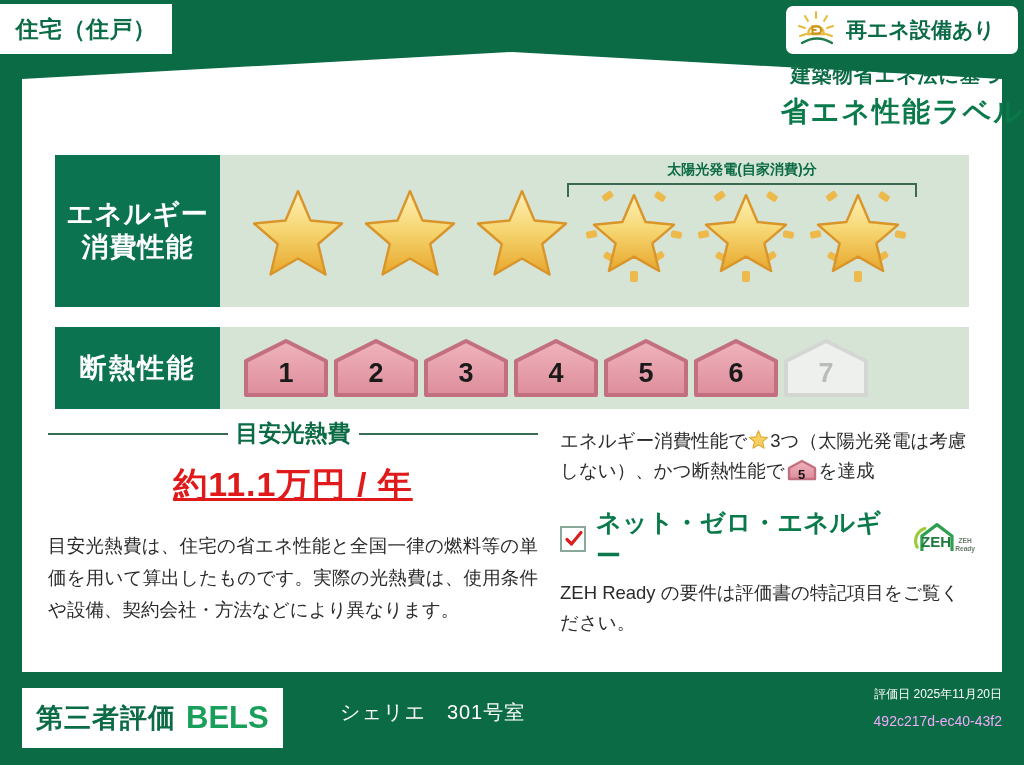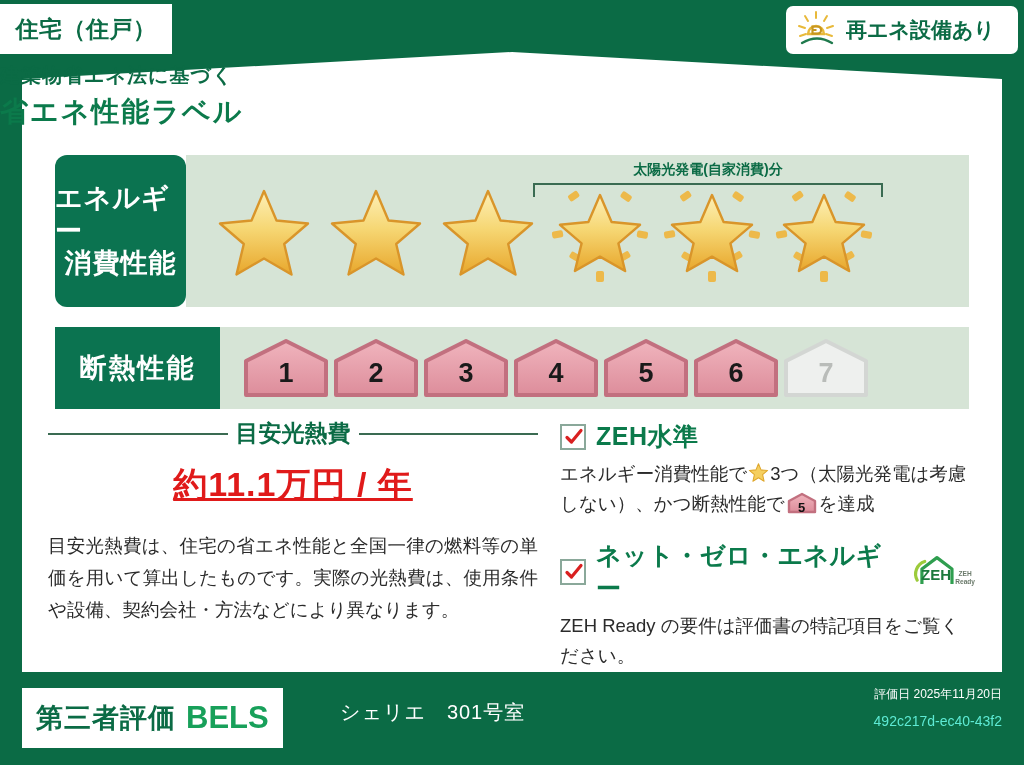--- a/index.html
+++ b/index.html
@@ -44,38 +44,38 @@
   }
   #sheet-inner{
     position:absolute;
     left:30px;top:66px;width:944px;height:598px;
     background:#ffffff;
     clip-path:polygon(50% 0%, 100% 22px, 100% 100%, 0% 100%, 0% 22px);
   }
 
   
   .hdr{
-    position:absolute;left:0;right:0;top:62px;text-align:left;
+    position:absolute;left:0;right:0;top:62px;text-align:right;
     pointer-events:none;
   }
   .hdr .sub{color:#0b6b45;font-weight:bold;font-size:20px;letter-spacing:1px;}
   .hdr .main{color:#0b7a4b;font-weight:bold;font-size:28px;letter-spacing:2px;margin-top:4px;}
 
   
   .row{position:absolute;display:flex;}
   .row-label{
     background:#0b7350;color:#fff;
     display:flex;flex-direction:column;align-items:center;justify-content:center;
     font-weight:bold;line-height:1.22;flex:none;
   }
   .row-panel{background:#d6e4d6;flex:1;position:relative;}
 
   
   #row-energy{left:55px;top:155px;width:914px;height:152px;}
-  #row-energy .row-label{width:131px;font-size:27px;letter-spacing:1px;border-radius:12px;}
+  #row-energy .row-label{width:165px;font-size:27px;letter-spacing:1px;}
 
   
   #row-insul{left:55px;top:327px;width:914px;height:82px;}
   #row-insul .row-label{width:165px;font-size:27px;letter-spacing:2px;}
 
   
   .stars{
     position:absolute;inset:0;
     display:flex;align-items:center;justify-content:flex-start;
     padding-left:24px;gap:4px;box-sizing:border-box;
@@ -149,21 +149,21 @@
   .bldg-name{
     position:absolute;left:340px;top:699px;
     color:#ffffff;font-size:20px;letter-spacing:1px;white-space:nowrap;
   }
   .eval-date{
     position:absolute;right:22px;top:686px;
     color:#ffffff;font-size:12px;text-align:right;white-space:nowrap;
   }
   .eval-id{
     position:absolute;right:22px;top:713px;
-    color:#5eead4;font-size:14px;white-space:nowrap;
+    color:#f0abfc;font-size:14px;white-space:nowrap;
   }
 </style>
 </head>
 <body>
 
 <div id="page">
 
   <div class="cat-badge">
     <span>住宅（住戸）</span>
   </div>
@@ -352,28 +352,20 @@
       <span class="t">目安光熱費</span>
       <span class="ln"></span>
     </div>
     <div class="cost-val">約11.1万円 / 年</div>
     <div class="cost-note">目安光熱費は、住宅の省エネ性能と全国一律の燃料等の単価を用いて算出したものです。実際の光熱費は、使用条件や設備、契約会社・方法などにより異なります。</div>
   </div>
 
   <div id="checks">
 
     <div class="grp1">
-      <div class="chk-head">
-        <span class="chk-box">
-          <svg viewBox="0 0 20 20">
-              <path d="M3 10.5 L7.5 15 L17 3.5" fill="none" stroke="#d92020" stroke-width="3.2" stroke-linecap="round" stroke-linejoin="round"></path>
-            </svg>
-        </span>
-        <span class="chk-title">ZEH水準</span>
-      </div>
       <div class="chk-body"><span>エネルギー消費性能で</span><span class="inline-star"><svg viewBox="0 0 24 24">
               <path d="M12 2 L14.9 9 L22.4 9.6 L16.7 14.5 L18.4 22 L12 18 L5.6 22 L7.3 14.5 L1.6 9.6 L9.1 9 Z" fill="#f5cf5f" stroke="#dfa72c" stroke-width="1.2" stroke-linejoin="round"></path>
             </svg></span><span>3つ（太陽光発電は考慮しない）、かつ断熱性能で</span><span class="inline-house"><svg viewBox="0 0 30 22">
               <path d="M2 20 L2 9 L15 2 L28 9 L28 20 Z" fill="url(#hg)" stroke="#c2707f" stroke-width="2.4" stroke-linejoin="round"></path>
             </svg><span>5</span></span><span>を達成</span></div>
     </div>
 
     <div class="grp2">
       <div class="chk-head">
         <span class="chk-box">

